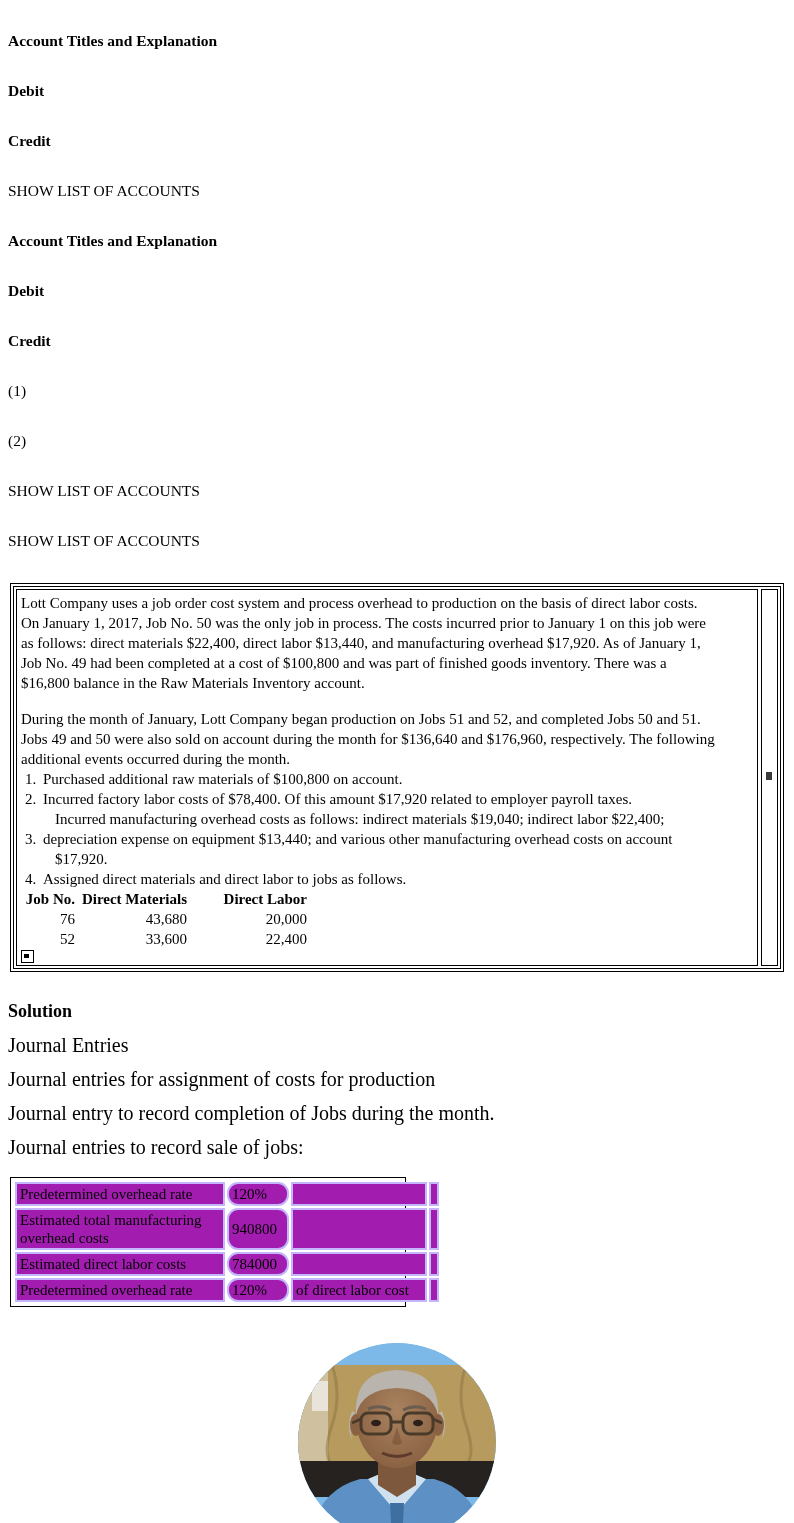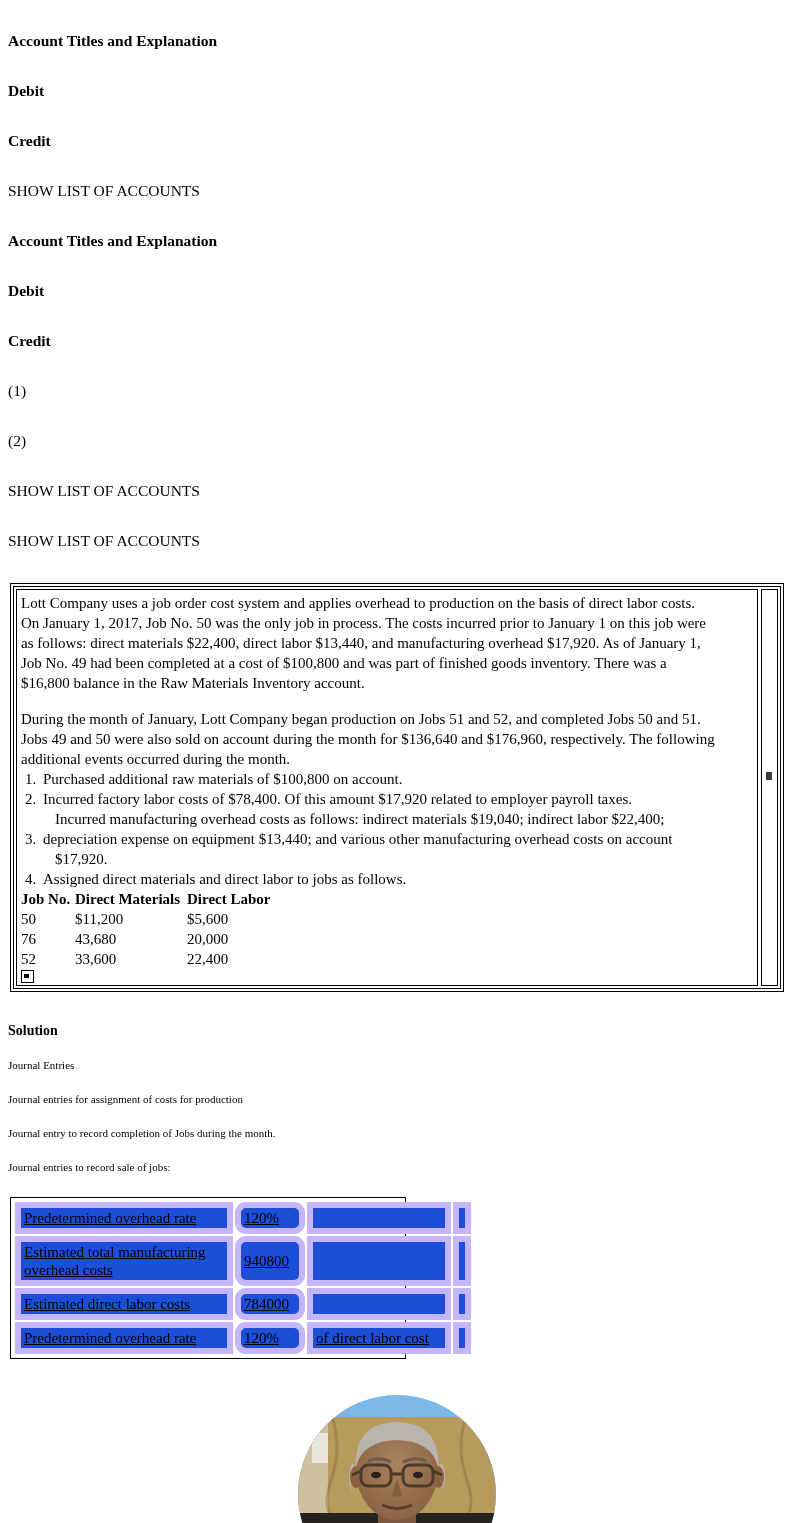--- a/index.html
+++ b/index.html
@@ -97,21 +97,21 @@
   }
 
   
   table.jobs {
     border-collapse: collapse;
     margin-top: 0;
     font-size: 15px;
   }
   table.jobs td, table.jobs th {
     padding: 0 0 0 0;
-    text-align: left;
+    text-align: right;
     font-weight: normal;
     line-height: 20px;
   }
   table.jobs thead th { font-weight: bold; }
   table.jobs .c1 { width: 54px; }
   table.jobs .c2 { width: 112px; }
   table.jobs .c3 { width: 120px; }
 
   .hscroll-corner {
     width: 11px;
@@ -128,28 +128,28 @@
     background: #000;
     display: block;
   }
 
   
   .solution {
     padding: 0 8px;
     margin-top: 22px;
   }
   .solution h2 {
-    font-size: 14px;
+    font-size: 18px;
     margin: 0;
     padding: 0;
     line-height: 34px;
     font-weight: bold;
   }
   .solution p {
-    font-size: 11px;
+    font-size: 20px;
     line-height: 34px;
     margin: 0;
     padding: 0;
   }
 
   
   .rate-wrap {
     margin: 13px 0 0 10px;
     width: 396px;
     border: 1px solid #000;
@@ -158,26 +158,25 @@
     box-sizing: border-box;
   }
   table.rate {
     border-collapse: separate;
     border-spacing: 2px;
     width: 100%;
     font-size: 15px;
     table-layout: fixed;
   }
   table.rate td {
-    border: 6px solid #c4b5fd;
+    border: 2px solid #c4b5fd;
     padding: 1px 3px;
     vertical-align: middle;
     line-height: 18px;
-    background: #1d4ed8;
-    text-decoration: underline;
+    background: #a21caf;
   }
   table.rate td.label   { width: 200px; }
   table.rate td.value   { width: 52px; border-radius: 11px; }
   table.rate td.note    { width: 126px; }
   table.rate td.narrow  { width: 6px; padding: 0; }
   table.rate tr.tall td { height: 32px; }
 
   
   .portrait-row {
     margin-top: 36px;
@@ -225,21 +224,21 @@
   <p>SHOW LIST OF ACCOUNTS</p>
 </div>
 
 <div class="problem-outer">
   <div class="problem-mid">
     <div class="problem-scrollwrap">
       <div class="problem-inner">
         <div class="problem-text">
 
           <div class="para">
-            <div>Lott Company uses a job order cost system and applies overhead to production on the basis of direct labor costs.</div>
+            <div>Lott Company uses a job order cost system and process overhead to production on the basis of direct labor costs.</div>
             <div>On January 1, 2017, Job No. 50 was the only job in process. The costs incurred prior to January 1 on this job were</div>
             <div>as follows: direct materials $22,400, direct labor $13,440, and manufacturing overhead $17,920. As of January 1,</div>
             <div>Job No. 49 had been completed at a cost of $100,800 and was part of finished goods inventory. There was a</div>
             <div>$16,800 balance in the Raw Materials Inventory account.</div>
           </div>
 
           <div class="spacer"></div>
 
           <div class="para">
             <div>During the month of January, Lott Company began production on Jobs 51 and 52, and completed Jobs 50 and 51.</div>
@@ -270,25 +269,20 @@
 
           <table class="jobs">
             <thead>
               <tr>
                 <th class="c1">Job No.</th>
                 <th class="c2">Direct Materials</th>
                 <th class="c3">Direct Labor</th>
               </tr>
             </thead>
             <tbody>
-              <tr>
-                <td class="c1">50</td>
-                <td class="c2">$11,200</td>
-                <td class="c3">$5,600</td>
-              </tr>
               <tr>
                 <td class="c1">76</td>
                 <td class="c2">43,680</td>
                 <td class="c3">20,000</td>
               </tr>
               <tr>
                 <td class="c1">52</td>
                 <td class="c2">33,600</td>
                 <td class="c3">22,400</td>
               </tr>

